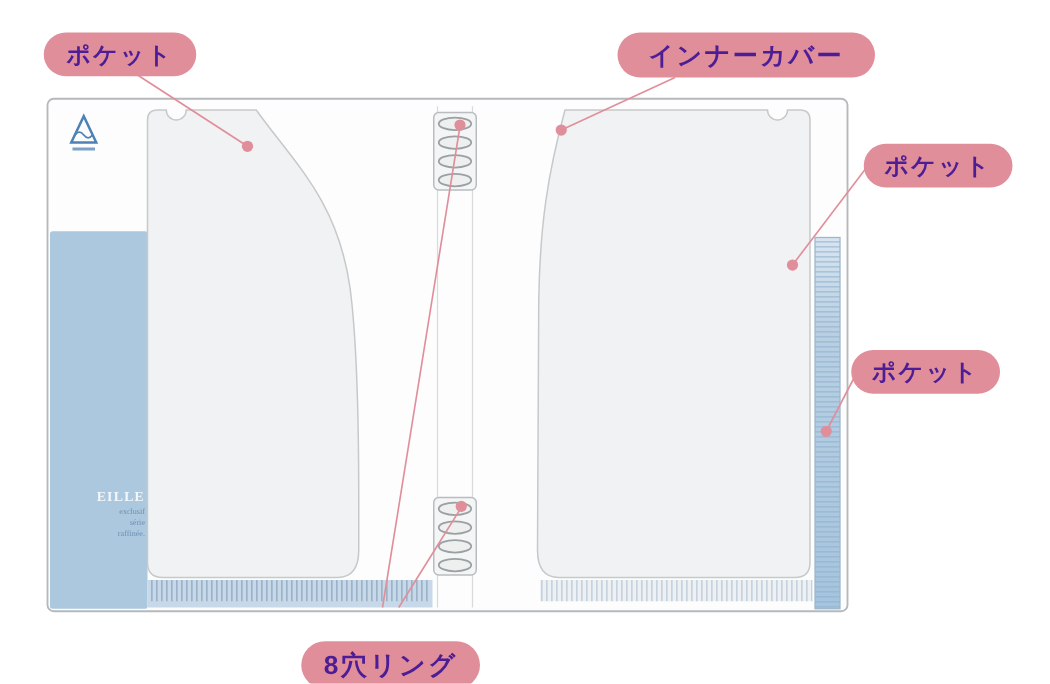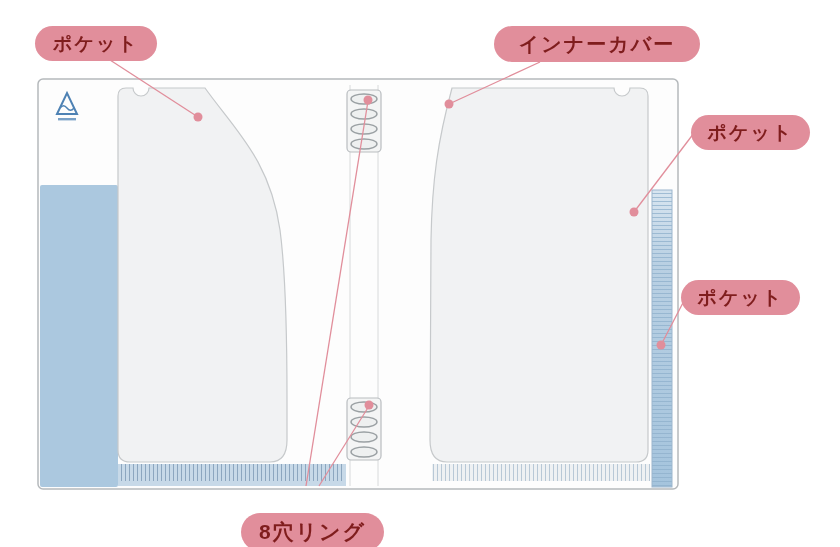--- a/index.html
+++ b/index.html
@@ -2,21 +2,21 @@
 <html><head>
 <meta charset="utf-8">
 <style>
   html,body { margin:0; padding:0; background:#ffffff; }
   .stage {
     position:relative; width:840px; height:547px; background:#ffffff;
     overflow:hidden; font-family:"Liberation Sans", sans-serif;
   }
   svg.drawing { position:absolute; left:0; top:0; }
   .pill {
-    position:absolute; background:#e18e9b; color:#7f1d1d; font-weight:bold;
+    position:absolute; background:#e18e9b; color:#4c1d95; font-weight:bold;
     display:flex; align-items:center; justify-content:center;
     border-radius:20px; letter-spacing:2px; white-space:nowrap;
     font-family:"Liberation Sans", sans-serif;
   }
   .pill-pocket-left   { left:35px;  top:26px;  width:122px; height:35px; font-size:19px; }
   .pill-inner-cover   { left:494px; top:26px;  width:206px; height:36px; font-size:20px; }
   .pill-pocket-r1     { left:691px; top:115px; width:119px; height:35px; font-size:19px; }
   .pill-pocket-r2     { left:681px; top:280px; width:119px; height:35px; font-size:19px; }
   .pill-rings         { left:241px; top:485px; width:143px; height:38px; font-size:21px;margin-top:28px; }
   .cover-text {
@@ -118,20 +118,26 @@
     <g fill="#e18e9b">
       <circle cx="198" cy="117" r="4.5"></circle>
       <circle cx="449" cy="104" r="4.5"></circle>
       <circle cx="634" cy="212" r="4.5"></circle>
       <circle cx="661" cy="345" r="4.5"></circle>
       <circle cx="368" cy="100" r="4.5"></circle>
       <circle cx="369" cy="405" r="4.5"></circle>
     </g>
   </svg>
 
+  <div class="cover-text">
+    <div class="l1">EILLE</div>
+    <div class="ls">exclusif</div>
+    <div class="ls">série</div>
+    <div class="ls">raffinée.</div>
+  </div>
 
   <div class="pill pill-pocket-left">ポケット</div>
   <div class="pill pill-inner-cover">インナーカバー</div>
   <div class="pill pill-pocket-r1">ポケット</div>
   <div class="pill pill-pocket-r2">ポケット</div>
   <div class="pill pill-rings">8穴リング</div>
 
 </div>
 
 </body></html>

